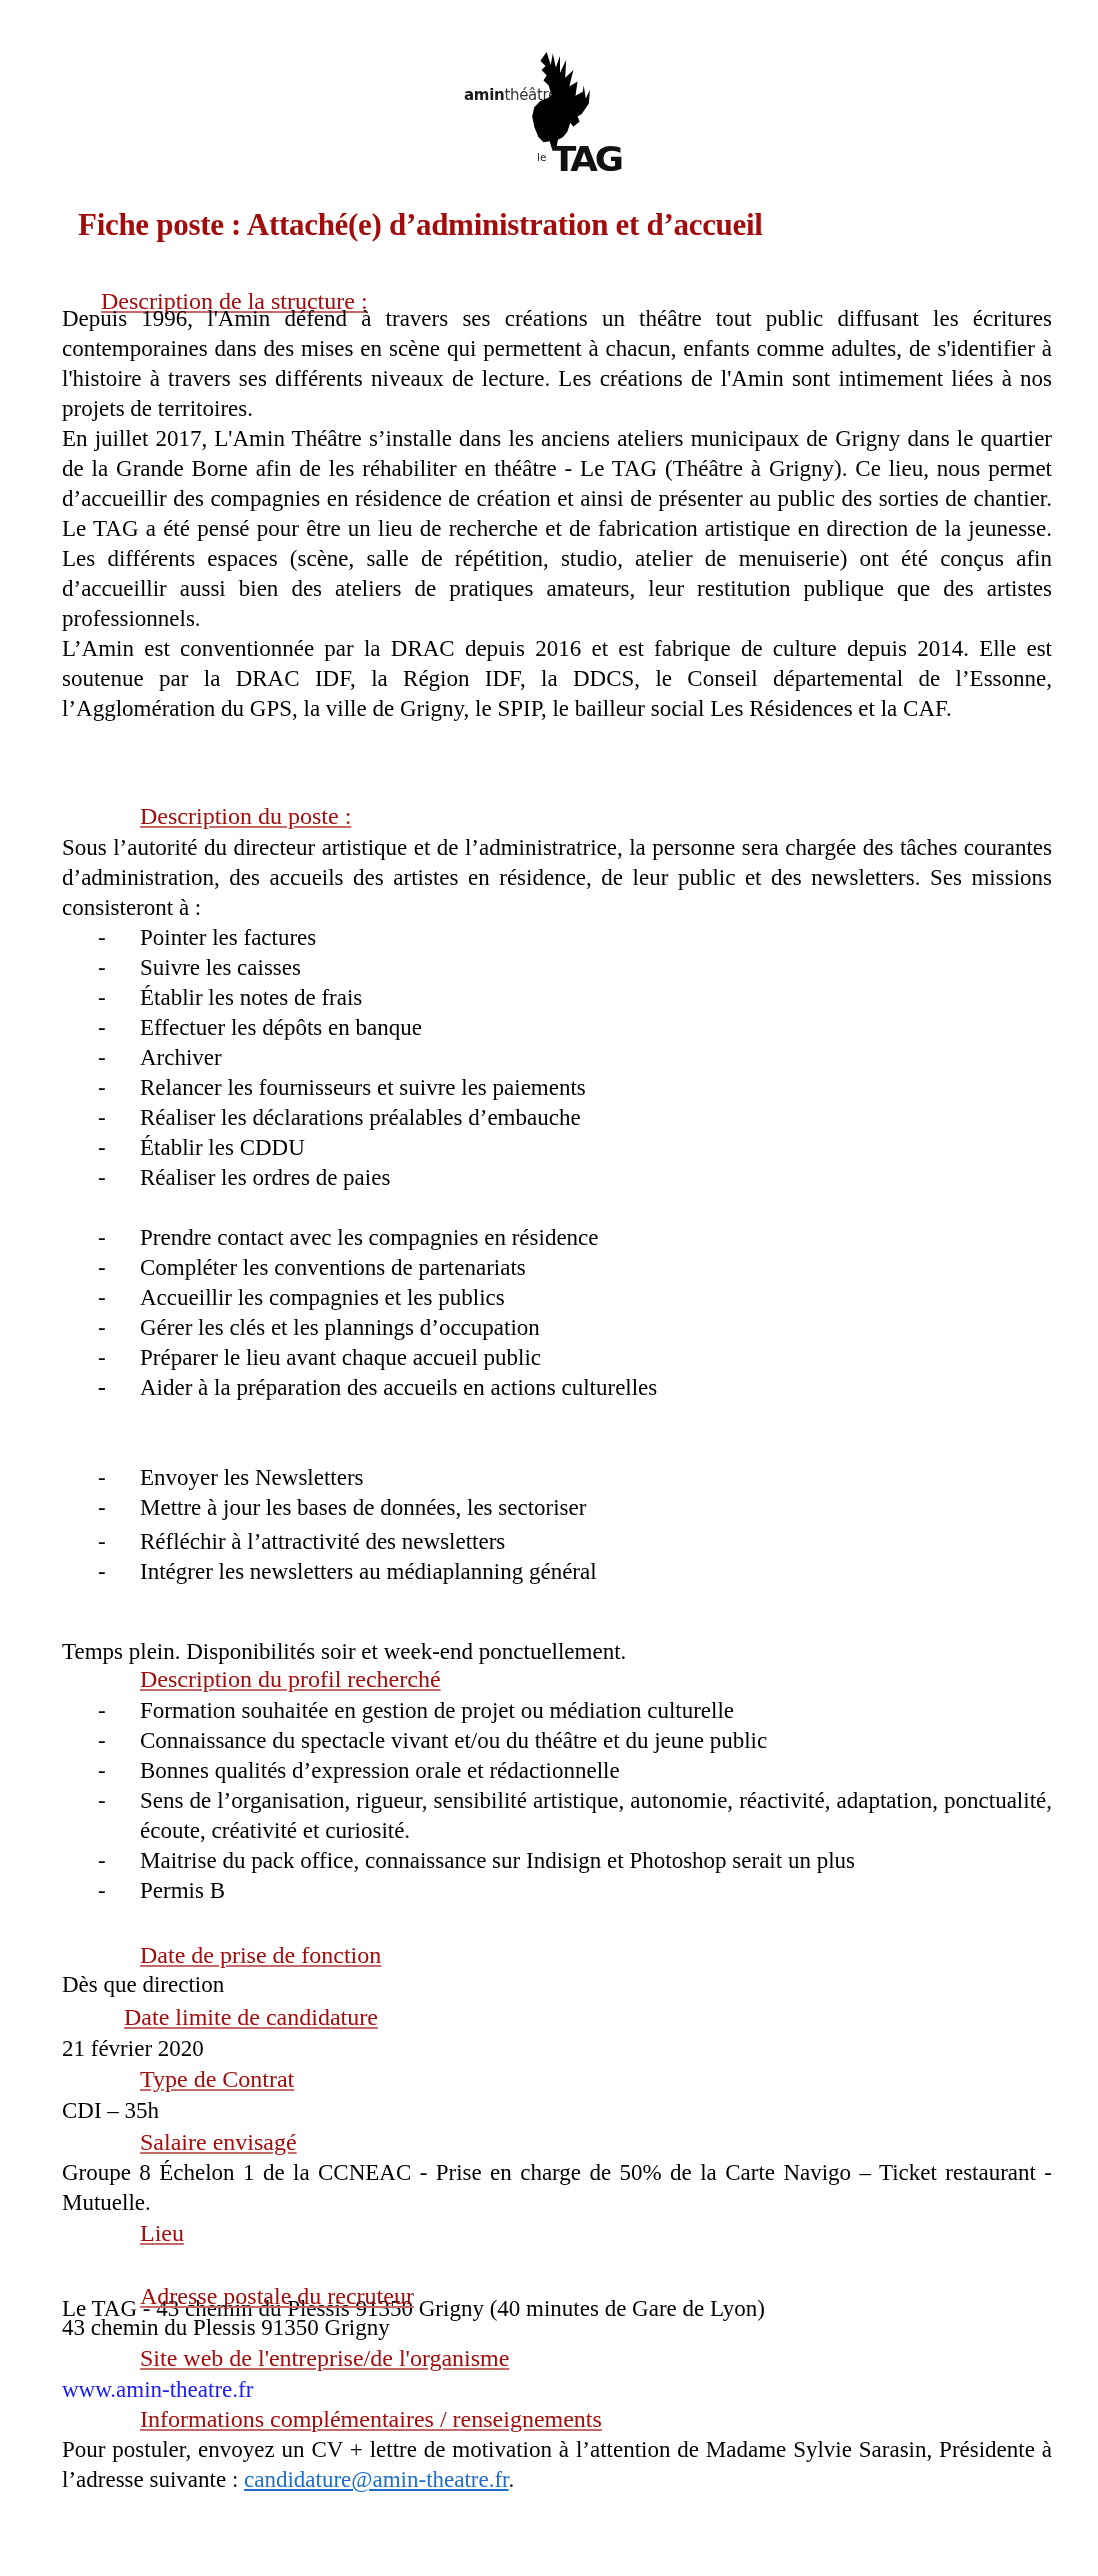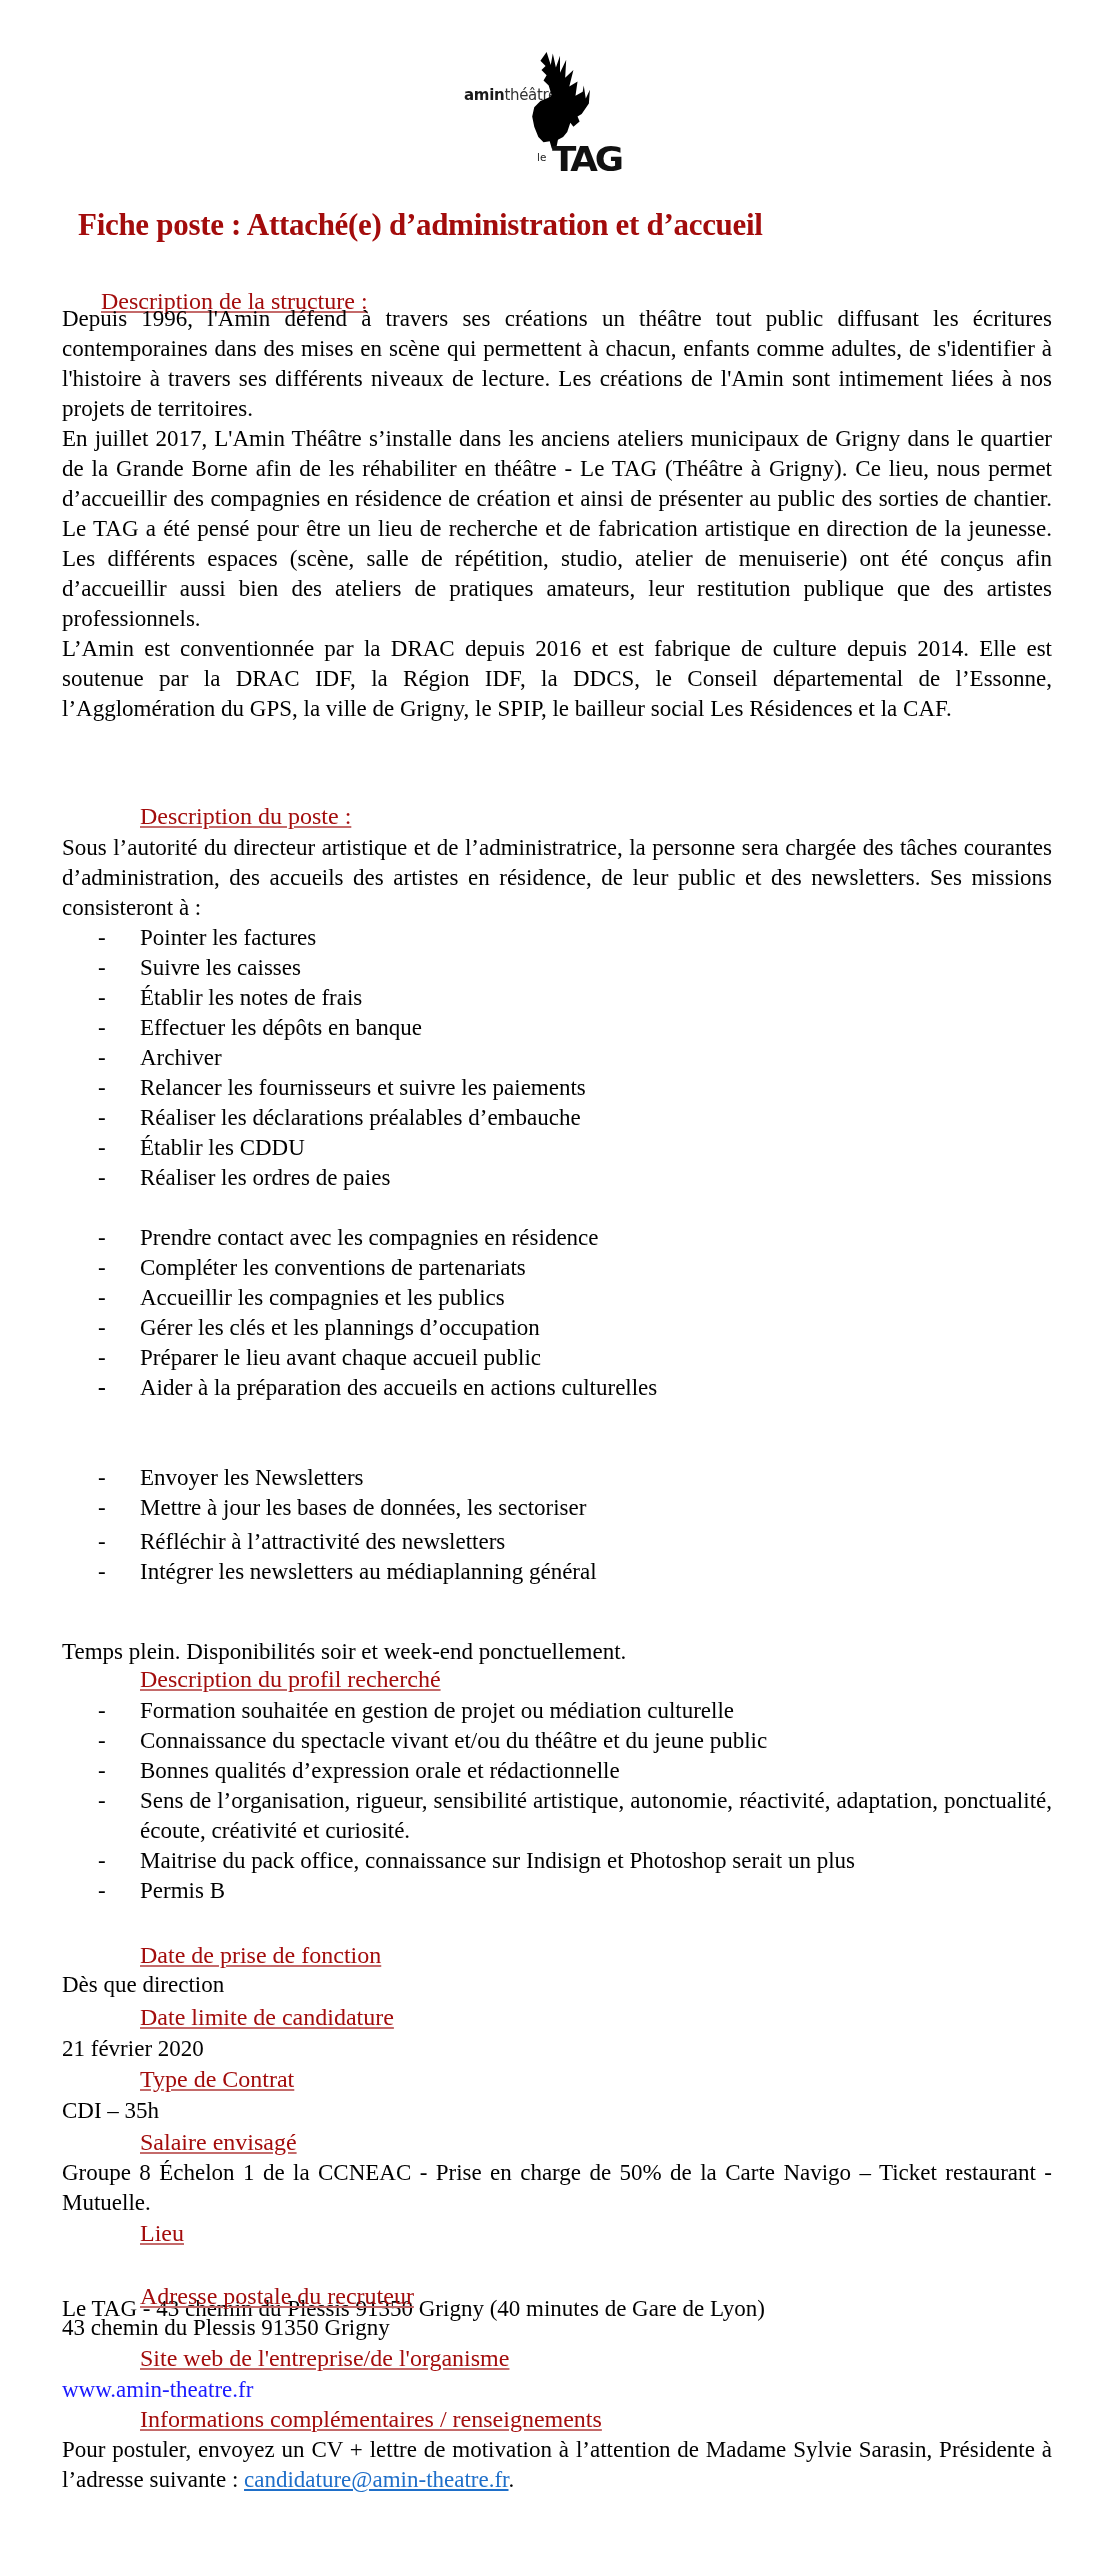--- a/index.html
+++ b/index.html
@@ -223,21 +223,21 @@
     <li><span class="dash">-</span><span>Maitrise du pack office, connaissance sur Indisign et Photoshop serait un plus</span></li>
     <li><span class="dash">-</span><span>Permis B</span></li>
   </ul>
 </div>
 
 <div class="section-heading" style="left:140px; top:1942px;">Date de prise de fonction</div>
 <div class="page">
     <div class="line" style="top:1970px;">Dès que direction</div>
   </div>
 
-<div class="section-heading" style="left:140px; top:2004px;">Date limite de candidature</div>
+<div class="section-heading" style="left:124px; top:2004px;">Date limite de candidature</div>
 <div class="page">
     <div class="line" style="top:2034px;">21 février 2020</div>
   </div>
 
 <div class="section-heading" style="left:140px; top:2066px;">Type de Contrat</div>
 <div class="page">
     <div class="line" style="top:2096px;">CDI – 35h</div>
   </div>
 
 <div class="section-heading" style="left:140px; top:2129px;">Salaire envisagé</div>

